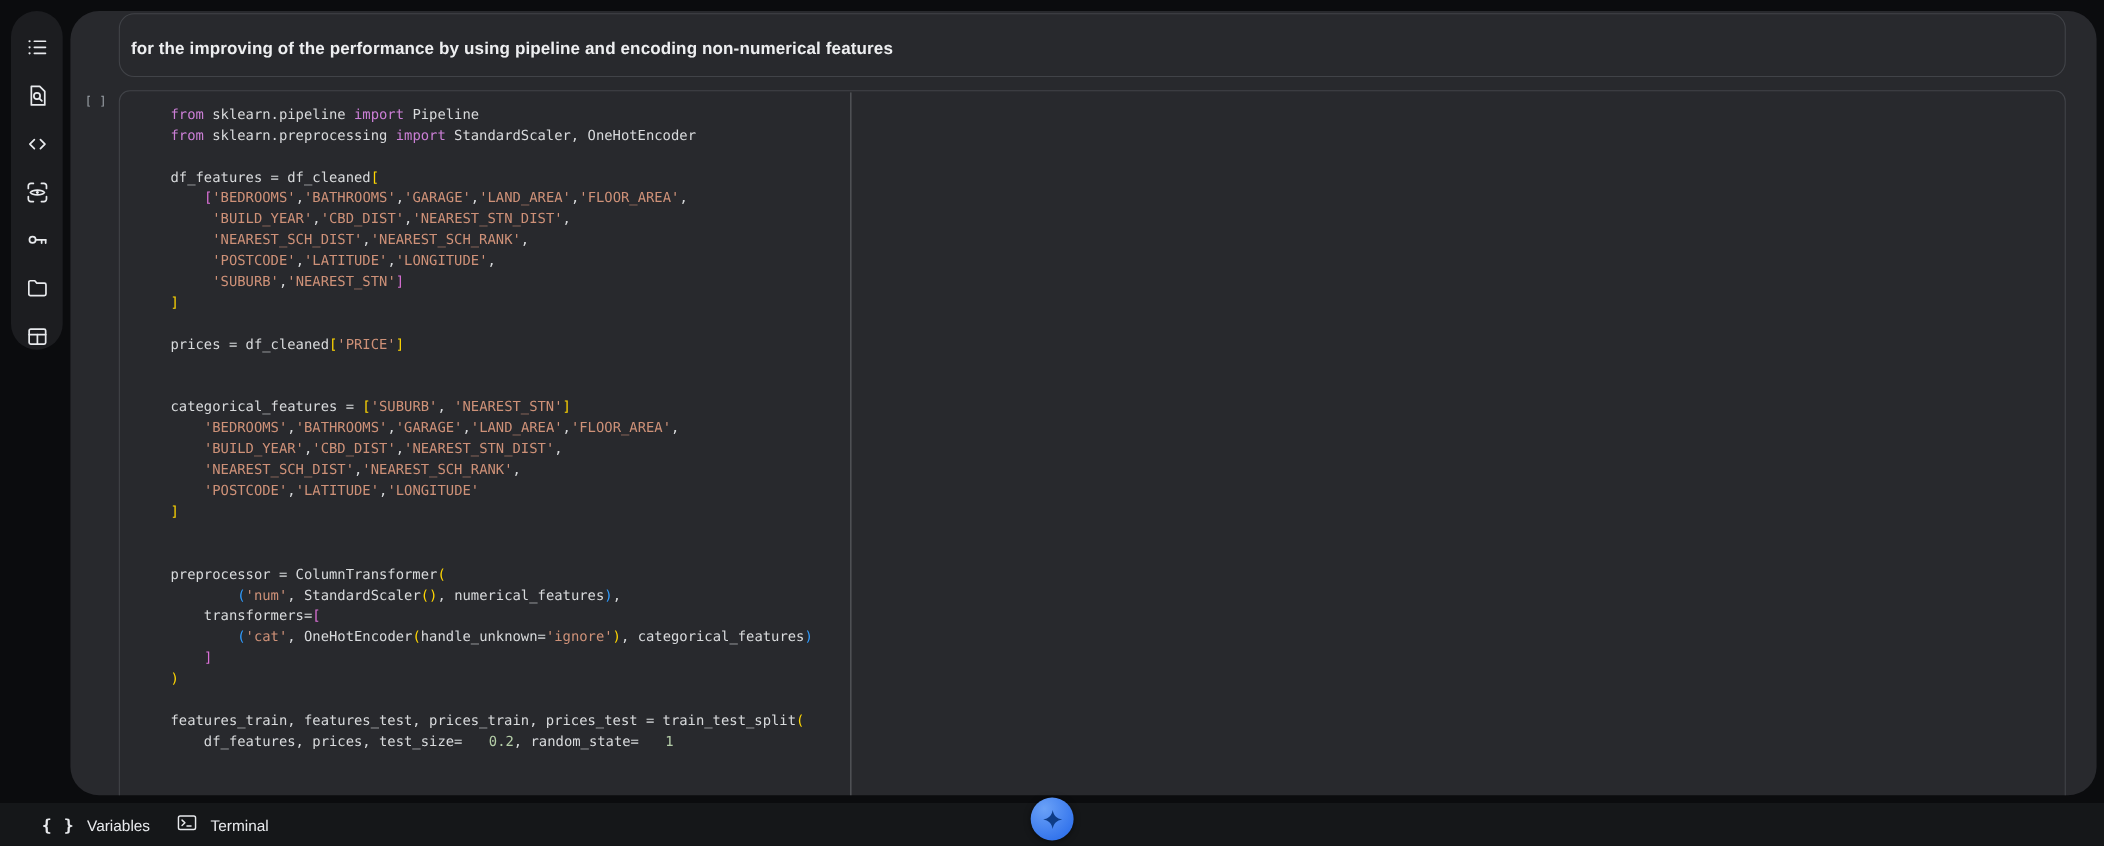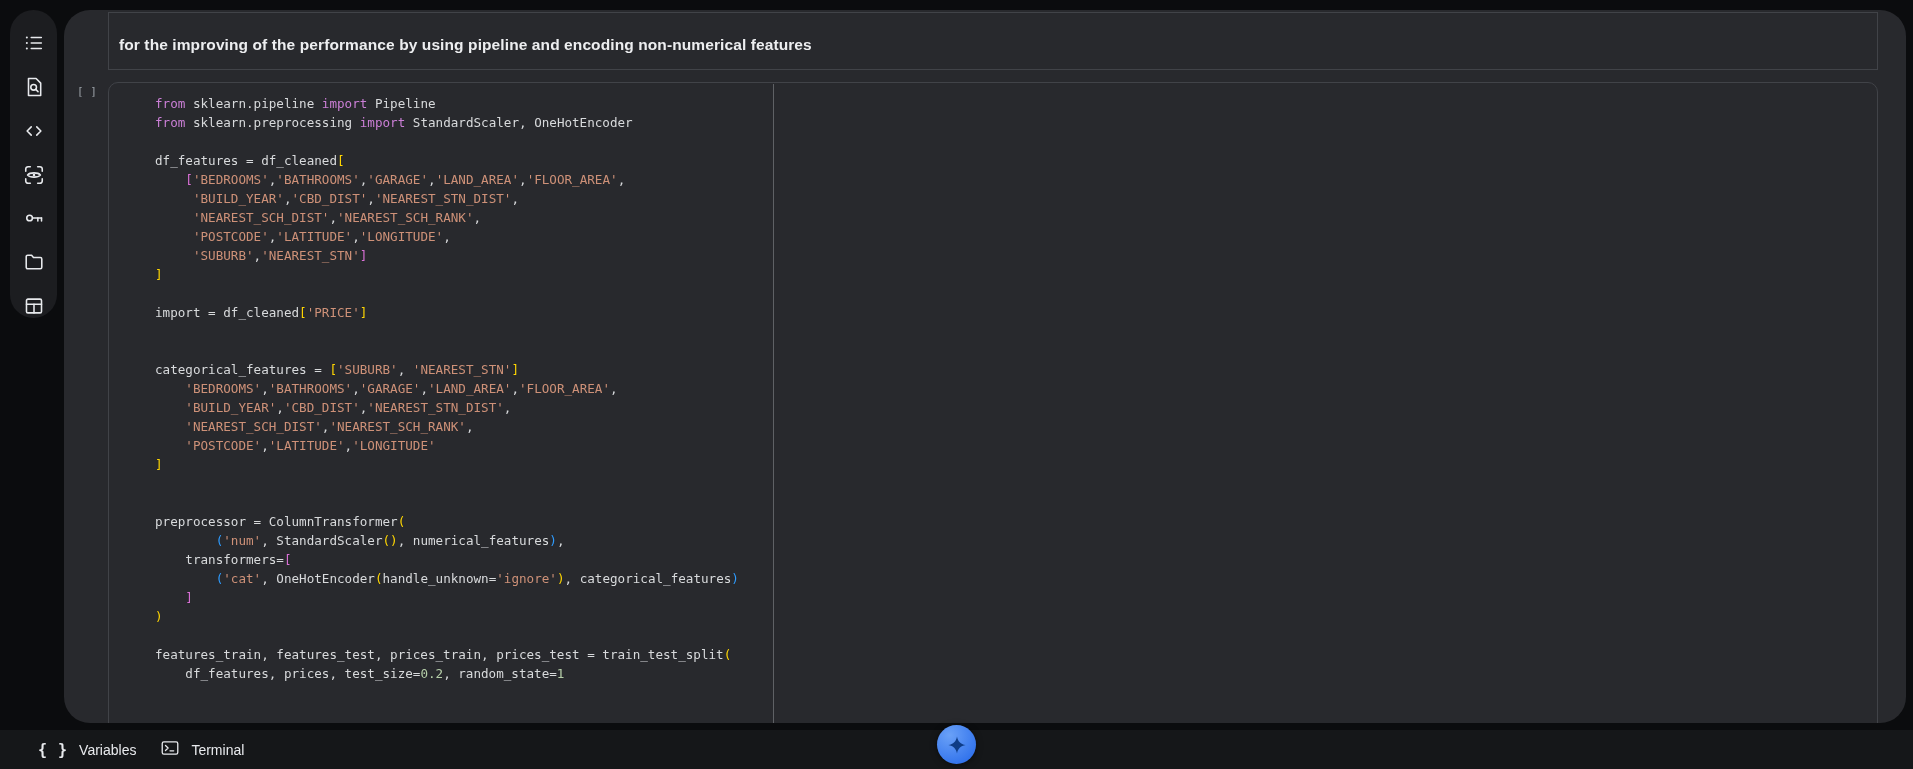--- a/index.html
+++ b/index.html
@@ -17,37 +17,37 @@
   .sidebar{position:absolute;left:10px;top:10px;width:47px;height:308px;
     background:var(--sidebar-bg);border-radius:24px;display:flex;flex-direction:column;
     align-items:center;padding-top:21px;gap:20px;}
   .rail-btn{width:24px;height:24px;display:flex;align-items:center;justify-content:center;cursor:pointer;}
   .rail-btn svg{stroke:var(--icon);fill:none;stroke-width:1.7;stroke-linecap:round;stroke-linejoin:round;}
 
   .panel{position:absolute;left:64px;top:10px;width:1842px;height:713px;
     background:var(--panel-bg);border-radius:26px;overflow:hidden;}
 
   .md-cell{position:absolute;left:44px;top:2px;width:1770px;height:58px;
-    border:1px solid var(--cell-border);border-radius:0;}
+    border:1px solid var(--cell-border);border-radius:14px;}
   .md-heading{position:absolute;left:10px;top:23px;font-size:15.5px;font-weight:700;
     color:var(--heading-text);letter-spacing:.1px;white-space:nowrap;}
 
   .exec{position:absolute;left:13px;top:75px;font-family:"DejaVu Sans Mono",monospace;
     font-size:11px;color:var(--muted);cursor:pointer;white-space:pre;}
 
   .code-cell{position:absolute;left:44px;top:72px;width:1770px;bottom:-12px;
     border:1px solid var(--cell-border);border-radius:10px;}
   .ruler{position:absolute;left:664px;top:1px;bottom:0;width:1px;background:var(--ruler);opacity:.75;}
   .code{position:absolute;left:46px;top:11px;right:8px;font-family:"DejaVu Sans Mono",monospace;
     font-size:12.6px;line-height:19px;cursor:text;}
   .code-line{height:19px;white-space:pre;}
   .tk-d{color:var(--code-default);}
   .tk-k{color:var(--code-keyword);}
   .tk-s{color:var(--code-string);}
-  .tk-n{color:var(--code-number);}
+  .tk-n{color:var(--code-number);margin-left:24px;}
   .tk-b1{color:var(--bracket-gold);}
   .tk-b2{color:var(--bracket-pink);}
   .tk-b3{color:var(--bracket-blue);}
 
   .footer{position:absolute;left:0;top:730px;width:1913px;height:39px;background:var(--footer-bg);
     display:flex;align-items:center;padding-left:38px;}
   .footer-btn{display:flex;align-items:center;gap:11px;color:var(--icon);font-size:14px;
     font-weight:500;cursor:pointer;}
   .footer-btn + .footer-btn{margin-left:24px;}
   .braces{font-family:"DejaVu Sans Mono",monospace;font-size:15px;font-weight:700;color:var(--icon);letter-spacing:1px;}
@@ -130,21 +130,21 @@
         <div class="code-line"><span class="tk-k">from</span><span class="tk-d"> sklearn.preprocessing </span><span class="tk-k">import</span><span class="tk-d"> StandardScaler, OneHotEncoder</span></div>
         <div class="code-line"></div>
         <div class="code-line"><span class="tk-d">df_features = df_cleaned</span><span class="tk-b1">[</span></div>
         <div class="code-line"><span class="tk-d">    </span><span class="tk-b2">[</span><span class="tk-s">'BEDROOMS'</span><span class="tk-d">,</span><span class="tk-s">'BATHROOMS'</span><span class="tk-d">,</span><span class="tk-s">'GARAGE'</span><span class="tk-d">,</span><span class="tk-s">'LAND_AREA'</span><span class="tk-d">,</span><span class="tk-s">'FLOOR_AREA'</span><span class="tk-d">,</span></div>
         <div class="code-line"><span class="tk-d">     </span><span class="tk-s">'BUILD_YEAR'</span><span class="tk-d">,</span><span class="tk-s">'CBD_DIST'</span><span class="tk-d">,</span><span class="tk-s">'NEAREST_STN_DIST'</span><span class="tk-d">,</span></div>
         <div class="code-line"><span class="tk-d">     </span><span class="tk-s">'NEAREST_SCH_DIST'</span><span class="tk-d">,</span><span class="tk-s">'NEAREST_SCH_RANK'</span><span class="tk-d">,</span></div>
         <div class="code-line"><span class="tk-d">     </span><span class="tk-s">'POSTCODE'</span><span class="tk-d">,</span><span class="tk-s">'LATITUDE'</span><span class="tk-d">,</span><span class="tk-s">'LONGITUDE'</span><span class="tk-d">,</span></div>
         <div class="code-line"><span class="tk-d">     </span><span class="tk-s">'SUBURB'</span><span class="tk-d">,</span><span class="tk-s">'NEAREST_STN'</span><span class="tk-b2">]</span></div>
         <div class="code-line"><span class="tk-b1">]</span></div>
         <div class="code-line"></div>
-        <div class="code-line"><span class="tk-d">import = df_cleaned</span><span class="tk-b1">[</span><span class="tk-s">'PRICE'</span><span class="tk-b1">]</span></div>
+        <div class="code-line"><span class="tk-d">prices = df_cleaned</span><span class="tk-b1">[</span><span class="tk-s">'PRICE'</span><span class="tk-b1">]</span></div>
         <div class="code-line"></div>
         <div class="code-line"></div>
         <div class="code-line"><span class="tk-d">categorical_features = </span><span class="tk-b1">[</span><span class="tk-s">'SUBURB'</span><span class="tk-d">, </span><span class="tk-s">'NEAREST_STN'</span><span class="tk-b1">]</span></div>
         <div class="code-line"><span class="tk-d">    </span><span class="tk-s">'BEDROOMS'</span><span class="tk-d">,</span><span class="tk-s">'BATHROOMS'</span><span class="tk-d">,</span><span class="tk-s">'GARAGE'</span><span class="tk-d">,</span><span class="tk-s">'LAND_AREA'</span><span class="tk-d">,</span><span class="tk-s">'FLOOR_AREA'</span><span class="tk-d">,</span></div>
         <div class="code-line"><span class="tk-d">    </span><span class="tk-s">'BUILD_YEAR'</span><span class="tk-d">,</span><span class="tk-s">'CBD_DIST'</span><span class="tk-d">,</span><span class="tk-s">'NEAREST_STN_DIST'</span><span class="tk-d">,</span></div>
         <div class="code-line"><span class="tk-d">    </span><span class="tk-s">'NEAREST_SCH_DIST'</span><span class="tk-d">,</span><span class="tk-s">'NEAREST_SCH_RANK'</span><span class="tk-d">,</span></div>
         <div class="code-line"><span class="tk-d">    </span><span class="tk-s">'POSTCODE'</span><span class="tk-d">,</span><span class="tk-s">'LATITUDE'</span><span class="tk-d">,</span><span class="tk-s">'LONGITUDE'</span></div>
         <div class="code-line"><span class="tk-b1">]</span></div>
         <div class="code-line"></div>
         <div class="code-line"></div>

